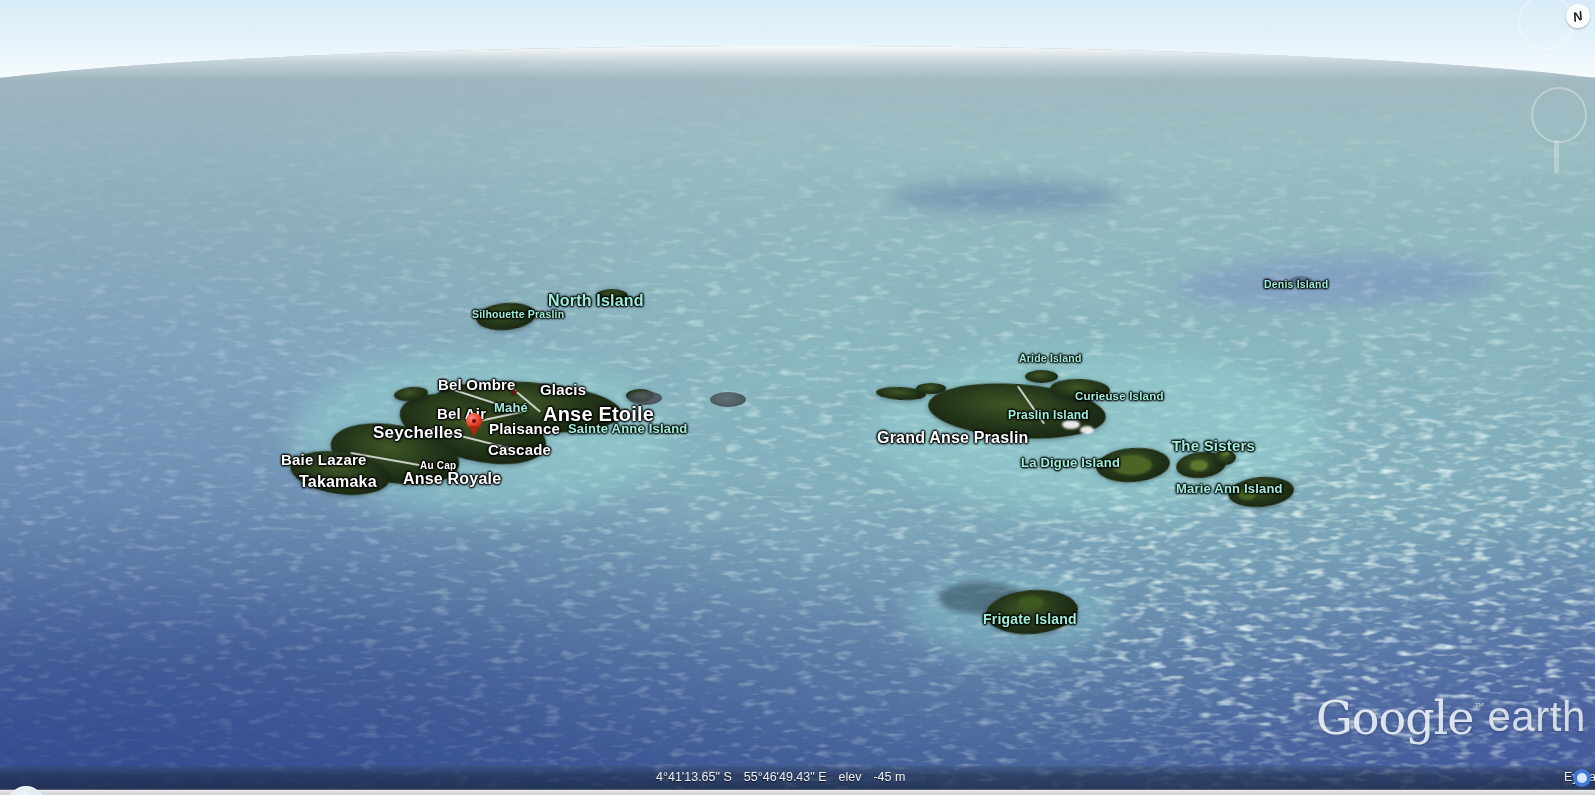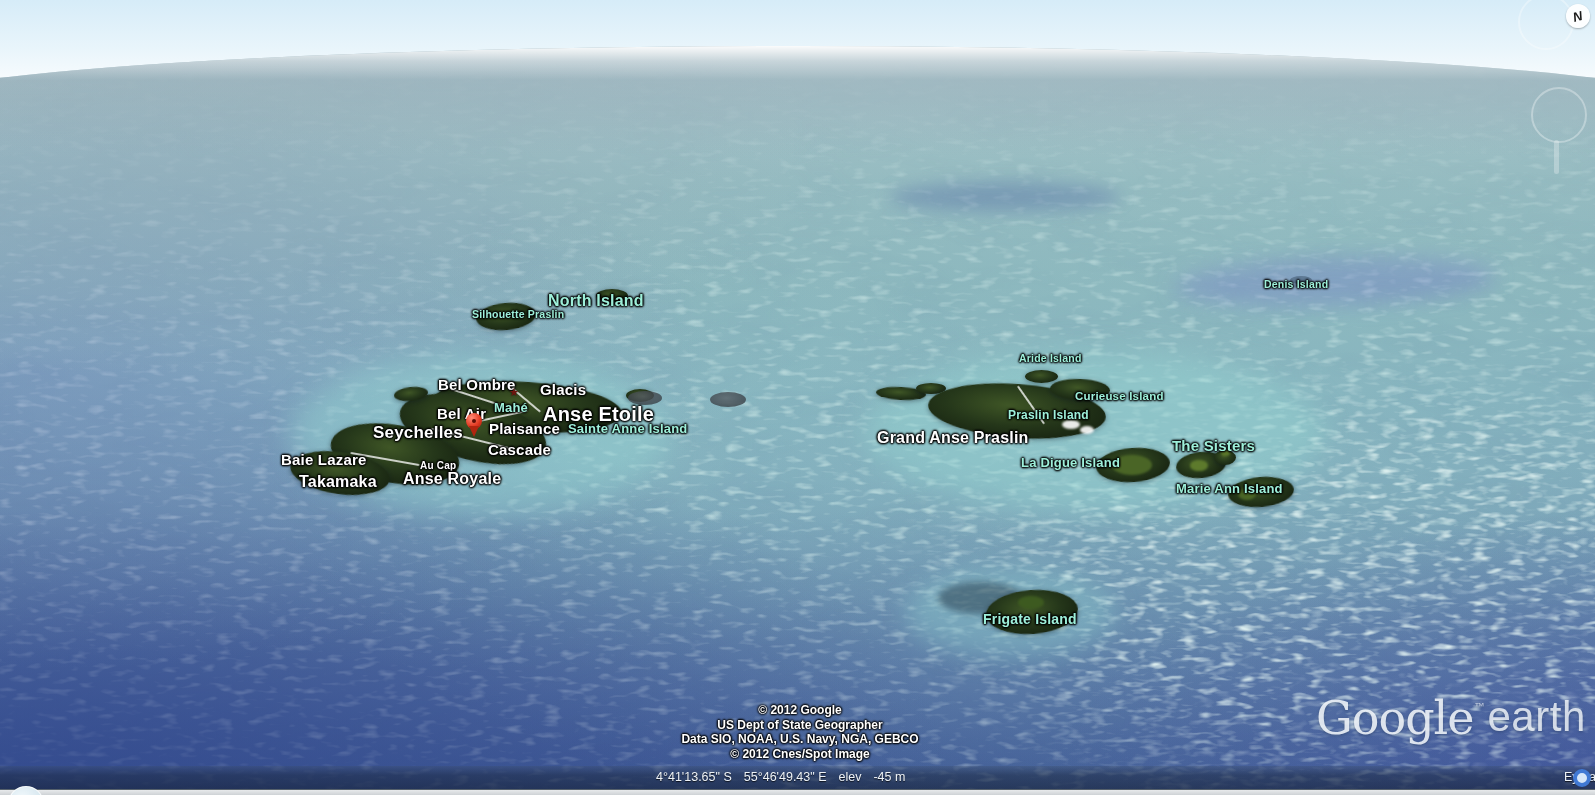--- a/index.html
+++ b/index.html
@@ -208,26 +208,20 @@
     <div class="pin"></div>
     <span class="star">★</span>
 
     <div class="ring" style="left:1518px;top:-6px;width:52px;height:52px;"></div>
     <div class="compass">
         <span>N</span>
       </div>
     <div class="ring" style="left:1531px;top:87px;width:52px;height:52px;"></div>
     <div class="slider-track"></div>
 
-    <div class="attribution">
-      <div>© 2012 Google</div>
-      <div>US Dept of State Geographer</div>
-      <div>Data SIO, NOAA, U.S. Navy, NGA, GEBCO</div>
-      <div>© 2012 Cnes/Spot Image</div>
-    </div>
 
     <div class="logo">
       <span class="logo-g">Google</span>
       <span class="logo-tm">™</span>
       <span class="logo-e">earth</span>
     </div>
 
     <div class="statusbar">
       <div class="grp coords">
         <span>4°41'13.65" S</span>

